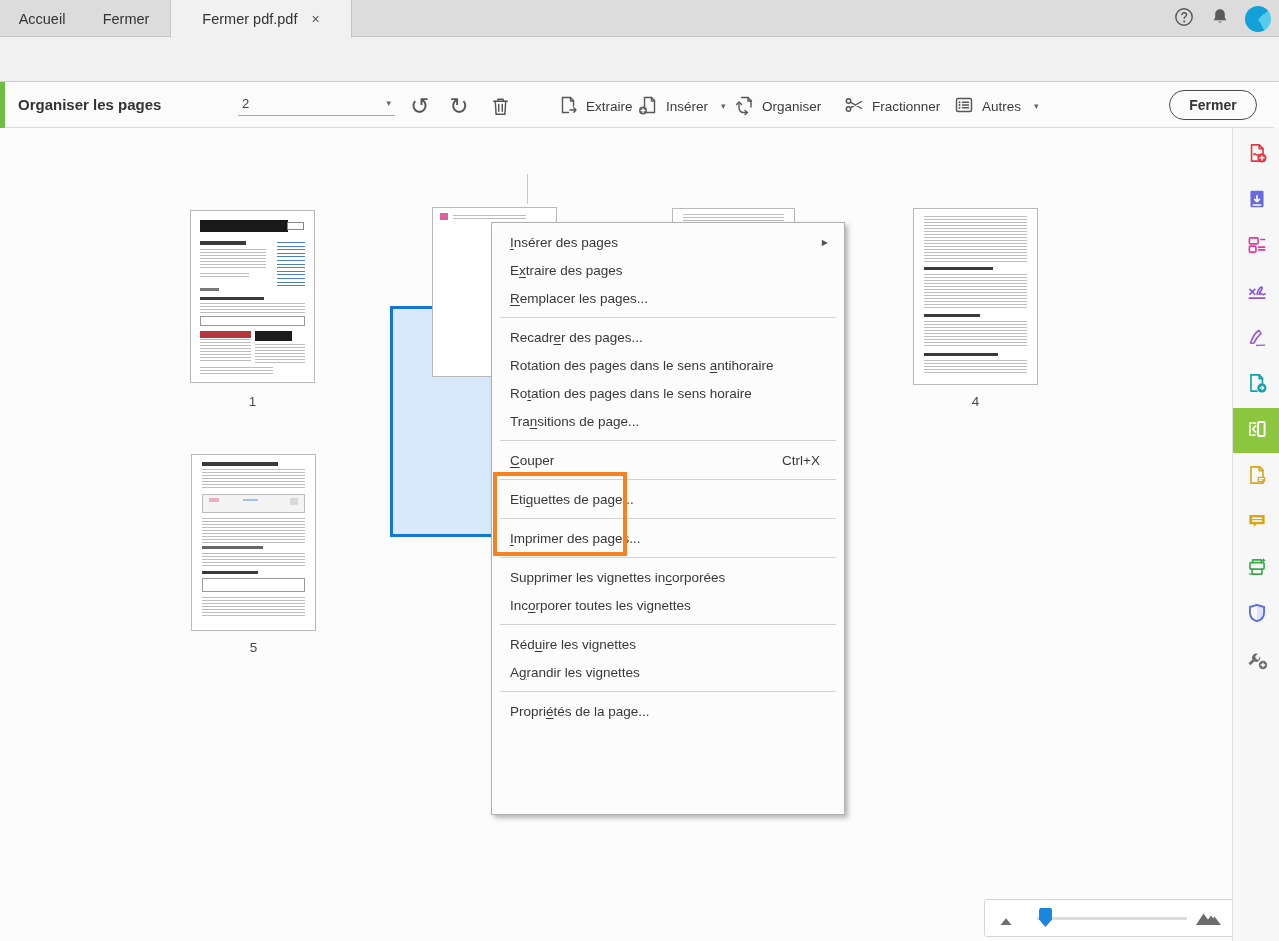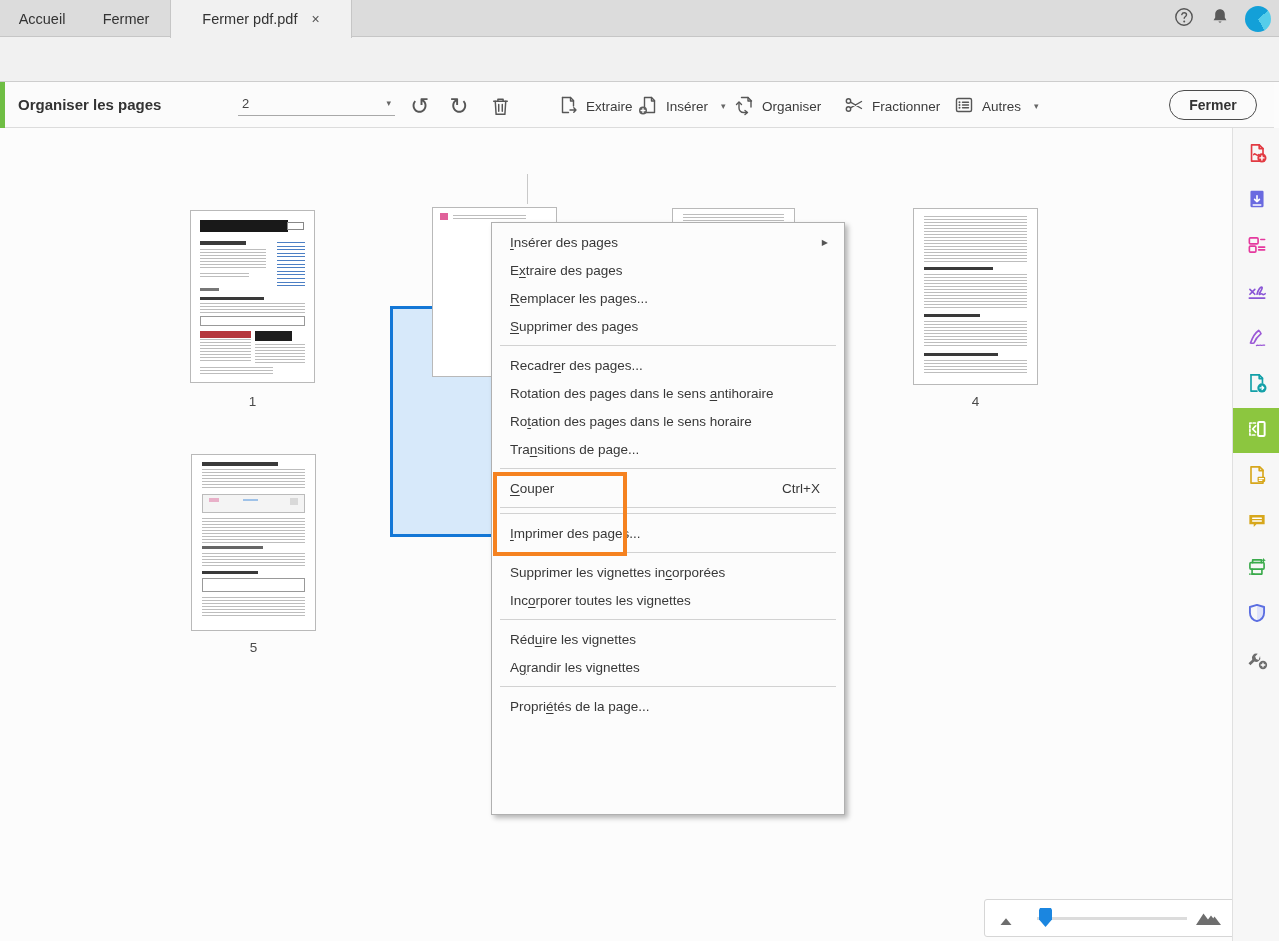--- a/index.html
+++ b/index.html
@@ -383,42 +383,42 @@
 <div class="mrow">
       <span class="mlabel"><span class="mn">I</span>nsérer des pages</span>
       <span class="marrow">▶</span>
     </div>
     <div class="mrow">
       <span class="mlabel">E<span class="mn">x</span>traire des pages</span>
     </div>
     <div class="mrow">
       <span class="mlabel"><span class="mn">R</span>emplacer les pages...</span>
     </div>
-    <div class="mrow">
-      <span class="mlabel"><span class="mn">S</span>upprimer des pages</span>
-    </div>
     <div class="msep"></div>
     <div class="mrow">
       <span class="mlabel">Recadr<span class="mn">e</span>r des pages...</span>
     </div>
     <div class="mrow">
       <span class="mlabel">Rotation des pages dans le sens <span class="mn">a</span>ntihoraire</span>
     </div>
     <div class="mrow">
       <span class="mlabel">Ro<span class="mn">t</span>ation des pages dans le sens horaire</span>
     </div>
     <div class="mrow">
       <span class="mlabel">Tra<span class="mn">n</span>sitions de page...</span>
     </div>
     <div class="msep"></div>
     <div class="mrow">
       <span class="mlabel"><span class="mn">C</span>ouper</span>
       <span class="msc">Ctrl+X</span>
     </div>
     <div class="msep"></div>
+    <div class="mrow">
+      <span class="mlabel">Eti<span class="mn">q</span>uettes de page...</span>
+    </div>
     <div class="msep"></div>
     <div class="mrow">
       <span class="mlabel"><span class="mn">I</span>mprimer des pages...</span>
     </div>
     <div class="msep"></div>
     <div class="mrow">
       <span class="mlabel">Supprimer les vignettes in<span class="mn">c</span>orporées</span>
     </div>
     <div class="mrow">
       <span class="mlabel">Inc<span class="mn">o</span>rporer toutes les vignettes</span>

